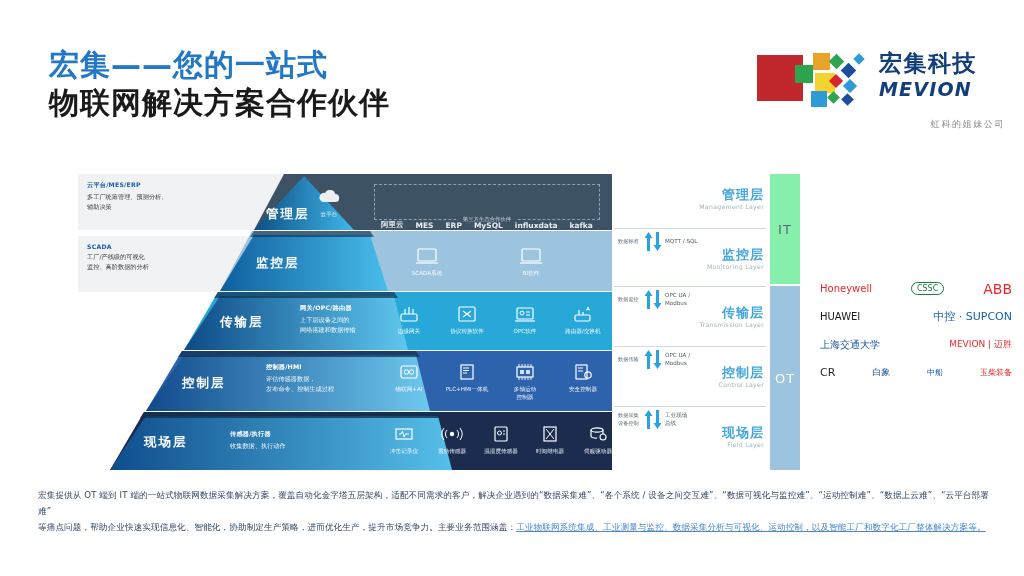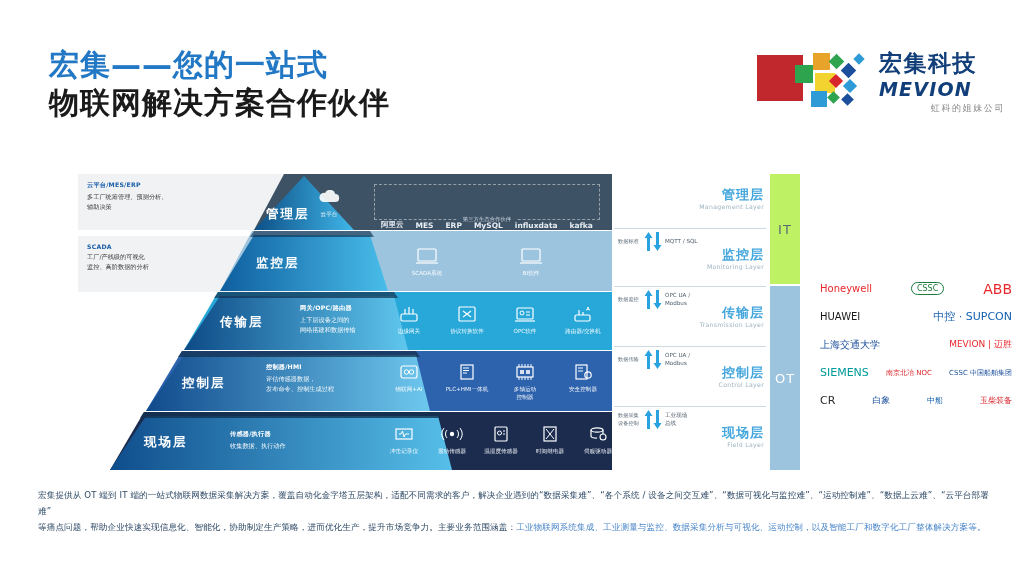--- a/index.html
+++ b/index.html
@@ -15,21 +15,21 @@
   .hdr-l1 { font-size: 30px; font-weight: 700; color: #2278c4; letter-spacing: 1px; }
   .hdr-l2 { font-size: 30px; font-weight: 700; color: #1a1a1a; letter-spacing: 1px; }
 
   .logo { position: absolute; left: 757px; top: 48px; width: 248px; height: 66px; }
   .logo-mark { position: absolute; left: 0; top: 3px; width: 118px; height: 56px; }
   .sq { position: absolute; }
   .logo-text { position: absolute; left: 122px; top: 0; width: 126px; text-align: left; }
   .logo-cn { font-size: 23px; font-weight: 700; color: #123f7a; letter-spacing: 1.5px; }
   .logo-en { font-size: 19px; font-weight: 700; font-style: italic; color: #123f7a;
              letter-spacing: 1.2px; margin-top: -1px; }
-  .logo-sub { font-size: 9px; color: #888; letter-spacing: 1.6px; text-align: right; margin-top: 2px;}
+  .logo-sub { font-size: 9px; color: #888; letter-spacing: 1.6px; text-align: right; margin-top: 18px;}
 
   
   .diagram { position: absolute; left: 78px; top: 174px; width: 722px; height: 296px; }
 
   .lcard { position: absolute; left: 0; width: 234px; background: #f1f2f4; }
   .lcard .lc-t { font-size: 6.2px; font-weight: 700; color: #1a5fa8; letter-spacing: .2px; }
   .lcard .lc-b { font-size: 6.2px; color: #3b3b3b; line-height: 1.55; margin-top: 2px; }
   .lcard .inner { padding: 7px 0 0 9px; }
 
   .prow { position: absolute; left: 0; width: 534px; overflow: hidden; }
@@ -69,21 +69,21 @@
   .cust { position: absolute; left: 820px; top: 264px; width: 192px; }
   .cust-title { font-size: 14.5px; font-weight: 700; color: #222; letter-spacing: 1px; }
   .cust-grid { margin-top: 16px; }
   .cust-row { display: flex; align-items: center; justify-content: space-between;
               margin-bottom: 11px; height: 17px; }
   .brand { font-size: 10px; font-weight: 400; white-space: nowrap; display:flex; align-items:center; gap:2px;}
 
   
   .footer { position: absolute; left: 38px; top: 488px; width: 960px;
             font-size: 8.6px; line-height: 1.85; color: #2f4a66; letter-spacing: .1px; }
-  .footer .lnk { color: #4a86c8; }
+  .footer .lnk { color: #4a86c8; text-decoration: underline; }
 </style>
 </head>
 <body>
 
 <div class="page">
 
   <div class="hdr-title">
     <div class="hdr-l1">宏集——您的一站式</div>
     <div class="hdr-l2">物联网解决方案合作伙伴</div>
   </div>
@@ -403,21 +403,21 @@
                 <circle cx="15" cy="11" r="3" fill="none" stroke="#fff" stroke-width="1.1"></circle>
               </svg>
           </div>
           <div class="cap">伺服驱动器</div>
         </div>
 
       </div>
     </div>
 
     <div class="axis">
-      <div class="ot-band" style="top:0;height:110px;background:#bef264;">
+      <div class="ot-band" style="top:0;height:110px;background:#86efac;">
         <span class="lbl" style="color:#5a6a78">IT</span>
       </div>
       <div class="ot-band" style="top:112px;height:184px;background:#9cc4de;">
         <span class="lbl" style="color:#ffffff">OT</span>
       </div>
 
       <div class="ax-cn" style="top:12px;">管理层</div>
       <div class="ax-en" style="top:29px;">Management Layer</div>
       <div class="axis-div" style="top:54px;"></div>
 
@@ -511,25 +511,20 @@
       </div>
       <div class="cust-row">
         <span class="brand" style="color:#1a1a1a">HUAWEI</span>
         <span class="brand" style="color:#1360b0;font-size:11px">中控 · SUPCON</span>
       </div>
       <div class="cust-row">
         <span class="brand" style="color:#1b4f9c;font-size:10px">上海交通大学</span>
         <span class="brand" style="color:#e8282d;font-size:9px">MEVION | 迈胜</span>
       </div>
       <div class="cust-row">
-        <span class="brand" style="color:#009999;font-size:11px">SIEMENS</span>
-        <span class="brand" style="color:#d9262c;font-size:7px">南京北冶 NOC</span>
-        <span class="brand" style="color:#1b4f9c;font-size:7px">CSSC 中国船舶集团</span>
-      </div>
-      <div class="cust-row">
         <span class="brand" style="color:#2b2b2b;font-size:11px">CR</span>
         <span class="brand" style="color:#1b4f9c;font-size:9px">白象</span>
         <span class="brand" style="color:#1360b0;font-size:8px">中船</span>
         <span class="brand" style="color:#d9262c;font-size:8px">玉柴装备</span>
       </div>
     </div>
   </div>
 
   <div class="footer">
     <div>宏集提供从 OT 端到 IT 端的一站式物联网数据采集解决方案，覆盖自动化金字塔五层架构，适配不同需求的客户，解决企业遇到的“数据采集难”、“各个系统 / 设备之间交互难”、“数据可视化与监控难”、“运动控制难”、“数据上云难”、“云平台部署难”</div>

